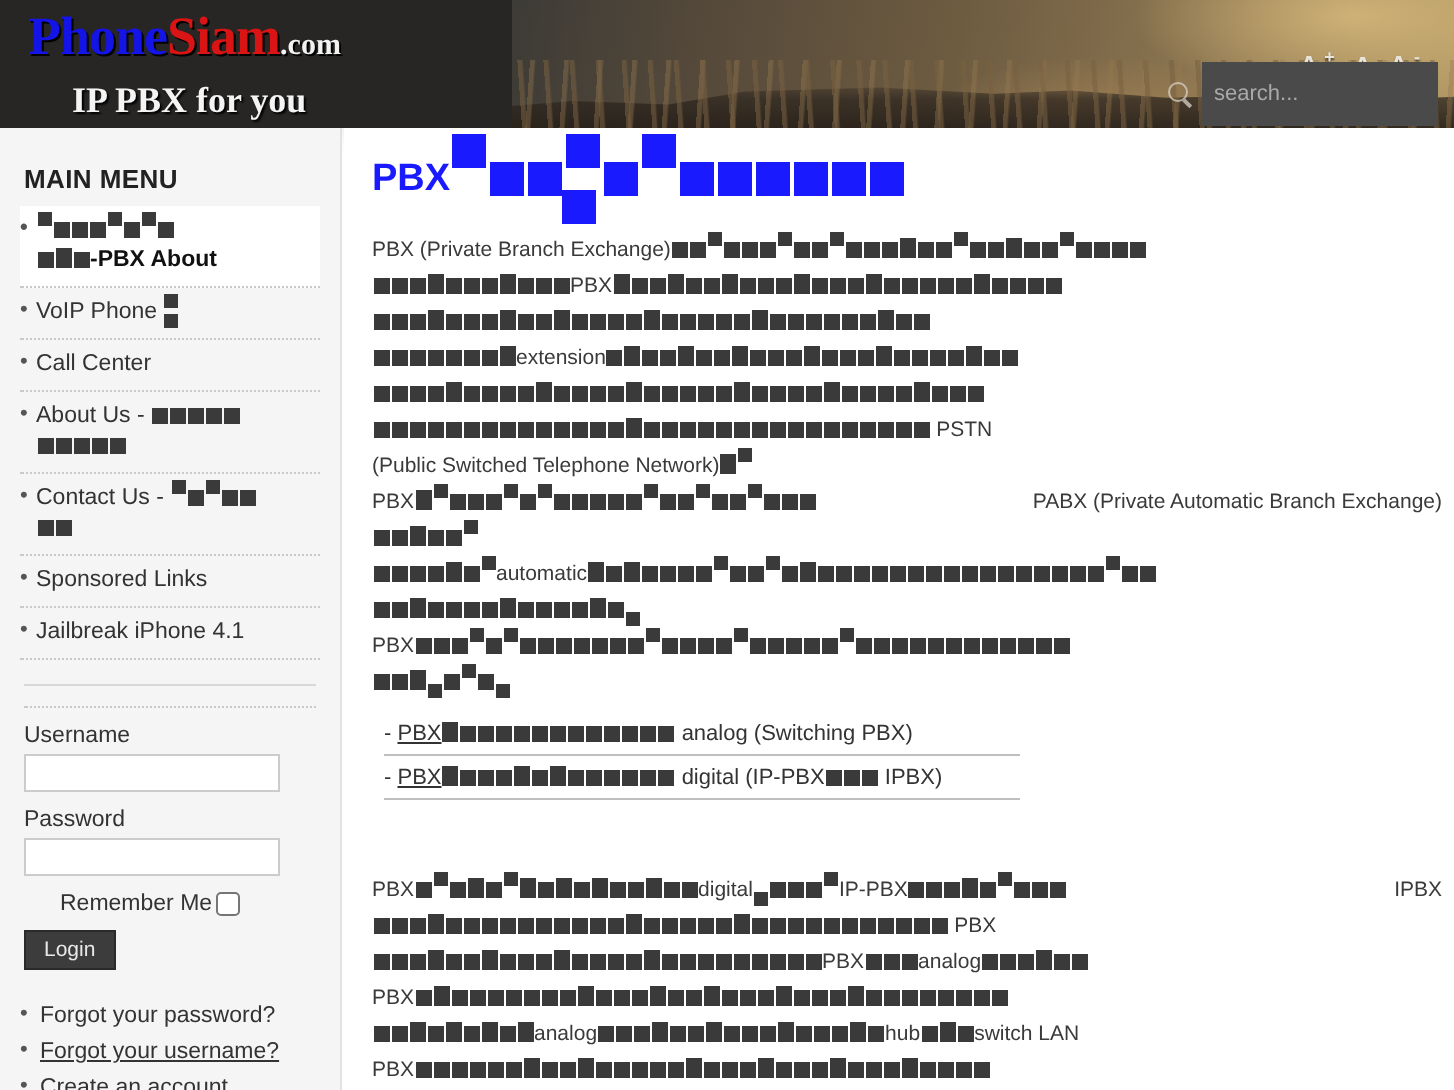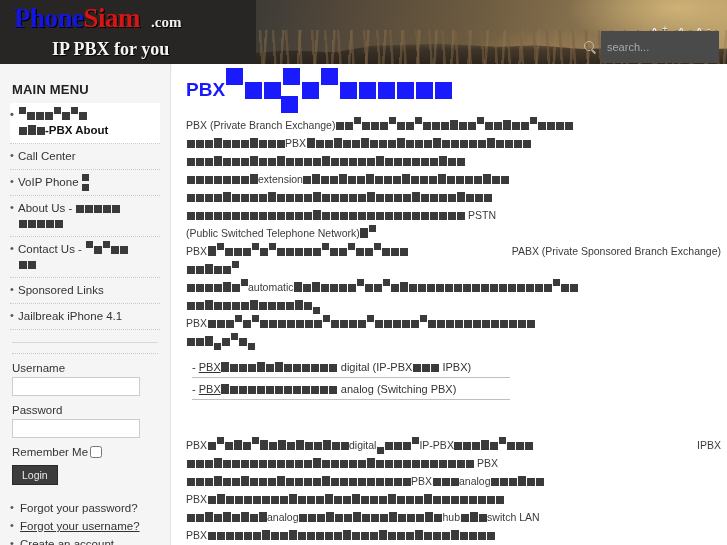--- a/index.html
+++ b/index.html
@@ -47,25 +47,25 @@
 
   .logo-wrap { position: absolute; left: 14px; top: 4px; z-index: 5; }
   .logo {
     font-family: "Liberation Serif", serif;
     font-weight: bold; font-size: 27px; line-height: 28px;
     letter-spacing: -0.5px;
     text-shadow: 1px 1px 0 #000;
   }
   .logo .pho { color: #1414e6; }
   .logo .s   { color: #d81414; }
-  .logo .dom { color: #f2f2f2; font-size: 15px; letter-spacing: 0; padding-left: 11px; }
+  .logo .dom { color: #f2f2f2; font-size: 15px; letter-spacing: 0; }
   .tagline {
     font-family: "Liberation Serif", serif;
     font-weight: bold; font-size: 18px; color: #f4f4f4;
-    margin-left: 38px; margin-top: 3px;
+    margin-left: 22px; margin-top: 3px;
     text-shadow: 1px 1px 1px #000;
   }
 
   .fontsize-ctl {
     position: absolute; right: 14px; top: 24px; z-index: 6;
     color: #e8e4da; font-size: 13px; font-weight: bold;
     letter-spacing: 3px;
     text-shadow: 0 1px 1px rgba(0,0,0,0.6);
   }
   .fontsize-ctl span { cursor: pointer; }
@@ -168,21 +168,21 @@
   .form-label { font-size: 11.5px; color: #333; margin: 4px 0 3px 2px; }
   .form-input {
     width: 128px; height: 19px;
     border: 1px solid #cccccc; background: #fff;
     outline: none; font-size: 11px; padding: 0 4px;
     font-family: "Liberation Sans", sans-serif;
     display: block; margin-left: 2px; margin-bottom: 8px;
   }
   .remember-row {
     display: flex; align-items: center; gap: 2px;
-    font-size: 11.5px; color: #333; margin: 2px 0 7px 2px;
+    font-size: 11.5px; color: #333; margin: 2px 0 7px 20px;
   }
   .remember-row input[type=checkbox] {
     width: 12px; height: 12px; margin: 0; cursor: pointer;
   }
   .login-btn {
     margin-left: 2px;
     background: #3c3c3c; color: #e8e8e8;
     border: 1px solid #2a2a2a;
     font-size: 10.5px; padding: 3px 9px;
     cursor: pointer;
@@ -264,25 +264,25 @@
   <div class="sidebar">
 
     <div class="menu-title">MAIN MENU</div>
 
     <ul class="menu">
       <li class="active">
         <span><i class="tofu hi"></i><i class="tofu d"></i><i class="tofu d"></i><i class="tofu d"></i><i class="tofu hi"></i><i class="tofu d"></i><i class="tofu hi"></i><i class="tofu d"></i></span><br>
         <span><i class="tofu d"></i><i class="tofu b"></i><i class="tofu d"></i></span><span>-PBX About</span>
       </li>
       <li>
-        <span>Call Center</span>
-      </li>
-      <li>
         <span>VoIP Phone</span>
         <span><i class="tofu hi"></i><i class="tofu lo" style="margin-left:-8px"></i></span>
+      </li>
+      <li>
+        <span>Call Center</span>
       </li>
       <li>
         <span>About Us -</span>
         <span><i class="tofu d"></i><i class="tofu d"></i><i class="tofu d"></i><i class="tofu d"></i><i class="tofu d"></i></span><br>
         <span><i class="tofu d"></i><i class="tofu d"></i><i class="tofu d"></i><i class="tofu d"></i><i class="tofu d"></i></span>
       </li>
       <li>
         <span>Contact Us -</span>
         <span><i class="tofu hi"></i><i class="tofu d"></i><i class="tofu hi"></i><i class="tofu d"></i><i class="tofu d"></i></span><br>
         <span><i class="tofu d"></i><i class="tofu d"></i></span>
@@ -356,21 +356,21 @@
         <span><i class="tofu d"></i><i class="tofu d"></i><i class="tofu d"></i><i class="tofu d"></i><i class="tofu d"></i><i class="tofu d"></i><i class="tofu d"></i><i class="tofu d"></i><i class="tofu d"></i><i class="tofu d"></i><i class="tofu d"></i><i class="tofu d"></i><i class="tofu d"></i><i class="tofu d"></i><i class="tofu b"></i><i class="tofu d"></i><i class="tofu d"></i><i class="tofu d"></i><i class="tofu d"></i><i class="tofu d"></i><i class="tofu d"></i><i class="tofu d"></i><i class="tofu d"></i><i class="tofu d"></i><i class="tofu d"></i><i class="tofu d"></i><i class="tofu d"></i><i class="tofu d"></i><i class="tofu d"></i><i class="tofu d"></i><i class="tofu d"></i></span>
         <span class="frag">PSTN</span>
       </div>
 
       <div class="para">
         <span class="frag">(Public Switched Telephone Network)</span><span><i class="tofu b"></i><i class="tofu hi"></i></span>
       </div>
 
       <div class="para">
         <span class="frag">PBX</span><span><i class="tofu b"></i><i class="tofu hi"></i><i class="tofu d"></i><i class="tofu d"></i><i class="tofu d"></i><i class="tofu hi"></i><i class="tofu d"></i><i class="tofu hi"></i><i class="tofu d"></i><i class="tofu d"></i><i class="tofu d"></i><i class="tofu d"></i><i class="tofu d"></i><i class="tofu hi"></i><i class="tofu d"></i><i class="tofu d"></i><i class="tofu hi"></i><i class="tofu d"></i><i class="tofu d"></i><i class="tofu hi"></i><i class="tofu d"></i><i class="tofu d"></i><i class="tofu d"></i></span>
-        <span class="frag" style="float:right;margin-right:0px">PABX (Private Sponsored Branch Exchange)</span>
+        <span class="frag" style="float:right;margin-right:0px">PABX (Private Automatic Branch Exchange)</span>
       </div>
 
       <div class="para">
         <span><i class="tofu d"></i><i class="tofu d"></i><i class="tofu b"></i><i class="tofu d"></i><i class="tofu d"></i><i class="tofu hi"></i></span>
       </div>
 
       <div class="para">
         <span><i class="tofu d"></i><i class="tofu d"></i><i class="tofu d"></i><i class="tofu d"></i><i class="tofu b"></i><i class="tofu d"></i><i class="tofu hi"></i></span><span class="frag">automatic</span><span><i class="tofu b"></i><i class="tofu d"></i><i class="tofu b"></i><i class="tofu d"></i><i class="tofu d"></i><i class="tofu d"></i><i class="tofu d"></i><i class="tofu hi"></i><i class="tofu d"></i><i class="tofu d"></i><i class="tofu hi"></i><i class="tofu d"></i><i class="tofu b"></i><i class="tofu d"></i><i class="tofu d"></i><i class="tofu d"></i><i class="tofu d"></i><i class="tofu d"></i><i class="tofu d"></i><i class="tofu d"></i><i class="tofu d"></i><i class="tofu d"></i><i class="tofu d"></i><i class="tofu d"></i><i class="tofu d"></i><i class="tofu d"></i><i class="tofu d"></i><i class="tofu d"></i><i class="tofu d"></i><i class="tofu hi"></i><i class="tofu d"></i><i class="tofu d"></i></span>
       </div>
 
@@ -380,31 +380,31 @@
 
       <div class="para">
         <span class="frag">PBX</span><span><i class="tofu d"></i><i class="tofu d"></i><i class="tofu d"></i><i class="tofu hi"></i><i class="tofu d"></i><i class="tofu hi"></i><i class="tofu d"></i><i class="tofu d"></i><i class="tofu d"></i><i class="tofu d"></i><i class="tofu d"></i><i class="tofu d"></i><i class="tofu d"></i><i class="tofu hi"></i><i class="tofu d"></i><i class="tofu d"></i><i class="tofu d"></i><i class="tofu d"></i><i class="tofu hi"></i><i class="tofu d"></i><i class="tofu d"></i><i class="tofu d"></i><i class="tofu d"></i><i class="tofu d"></i><i class="tofu hi"></i><i class="tofu d"></i><i class="tofu d"></i><i class="tofu d"></i><i class="tofu d"></i><i class="tofu d"></i><i class="tofu d"></i><i class="tofu d"></i><i class="tofu d"></i><i class="tofu d"></i><i class="tofu d"></i><i class="tofu d"></i><i class="tofu d"></i></span>
       </div>
 
       <div class="para">
         <span><i class="tofu d"></i><i class="tofu d"></i><i class="tofu b"></i><i class="tofu lo"></i><i class="tofu d"></i><i class="tofu hi"></i><i class="tofu d"></i><i class="tofu lo"></i></span>
       </div>
 
       <ul class="bullet-list">
+        <li>
+          <span>-</span>
+          <a href="#">PBX</a><span><i class="tofu b"></i><i class="tofu d"></i><i class="tofu d"></i><i class="tofu d"></i><i class="tofu d"></i><i class="tofu d"></i><i class="tofu d"></i><i class="tofu d"></i><i class="tofu d"></i><i class="tofu d"></i><i class="tofu d"></i><i class="tofu d"></i><i class="tofu d"></i></span>
+          <span>analog (Switching PBX)</span>
+        </li>
         <li>
           <span>-</span>
           <a href="#">PBX</a><span><i class="tofu b"></i><i class="tofu d"></i><i class="tofu d"></i><i class="tofu d"></i><i class="tofu b"></i><i class="tofu d"></i><i class="tofu b"></i><i class="tofu d"></i><i class="tofu d"></i><i class="tofu d"></i><i class="tofu d"></i><i class="tofu d"></i><i class="tofu d"></i></span>
           <span>digital (IP-PBX</span><span><i class="tofu d"></i><i class="tofu d"></i><i class="tofu d"></i></span>
           <span>IPBX)</span>
         </li>
-        <li>
-          <span>-</span>
-          <a href="#">PBX</a><span><i class="tofu b"></i><i class="tofu d"></i><i class="tofu d"></i><i class="tofu d"></i><i class="tofu d"></i><i class="tofu d"></i><i class="tofu d"></i><i class="tofu d"></i><i class="tofu d"></i><i class="tofu d"></i><i class="tofu d"></i><i class="tofu d"></i><i class="tofu d"></i></span>
-          <span>analog (Switching PBX)</span>
-        </li>
       </ul>
 
       <div class="section-gap"></div>
 
       <div class="para">
         <span class="frag">PBX</span><span><i class="tofu d"></i><i class="tofu hi"></i><i class="tofu d"></i><i class="tofu b"></i><i class="tofu d"></i><i class="tofu hi"></i><i class="tofu b"></i><i class="tofu d"></i><i class="tofu b"></i><i class="tofu d"></i><i class="tofu b"></i><i class="tofu d"></i><i class="tofu d"></i><i class="tofu b"></i><i class="tofu d"></i><i class="tofu d"></i></span><span class="frag">digital</span><span><i class="tofu lo"></i><i class="tofu d"></i><i class="tofu d"></i><i class="tofu d"></i><i class="tofu hi"></i></span><span class="frag">IP-PBX</span><span><i class="tofu d"></i><i class="tofu d"></i><i class="tofu d"></i><i class="tofu b"></i><i class="tofu d"></i><i class="tofu hi"></i><i class="tofu d"></i><i class="tofu d"></i><i class="tofu d"></i></span>
         <span class="frag" style="float:right">IPBX</span>
       </div>
 
       <div class="para">

